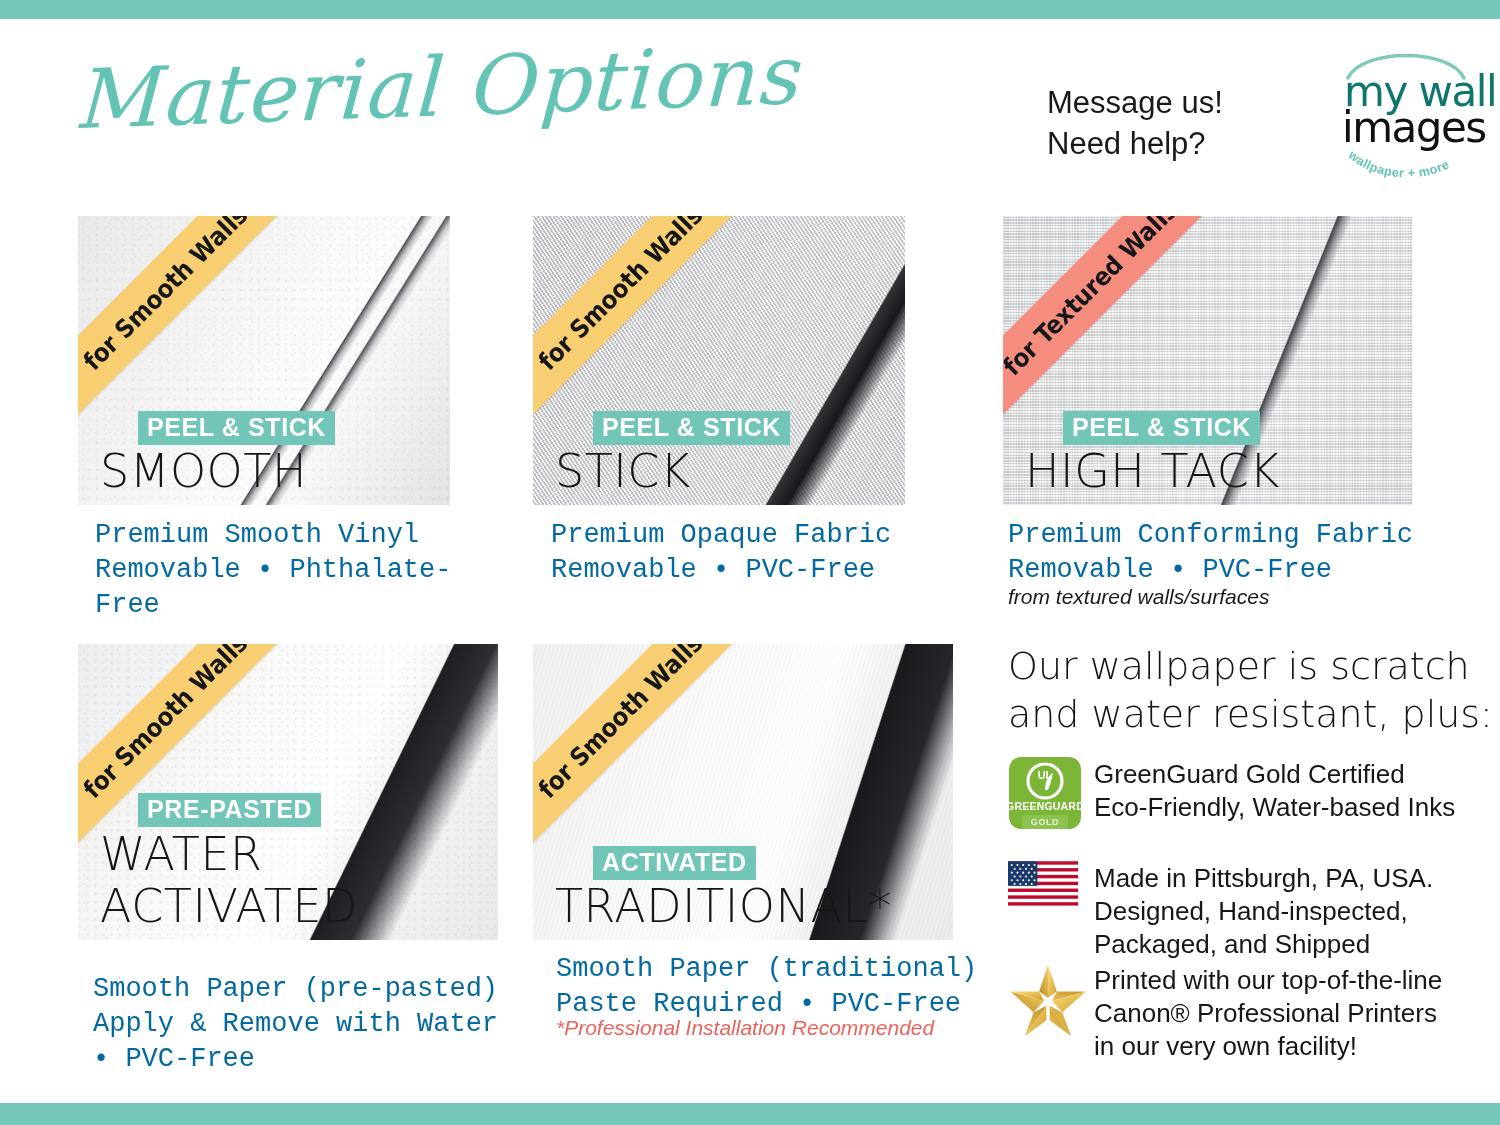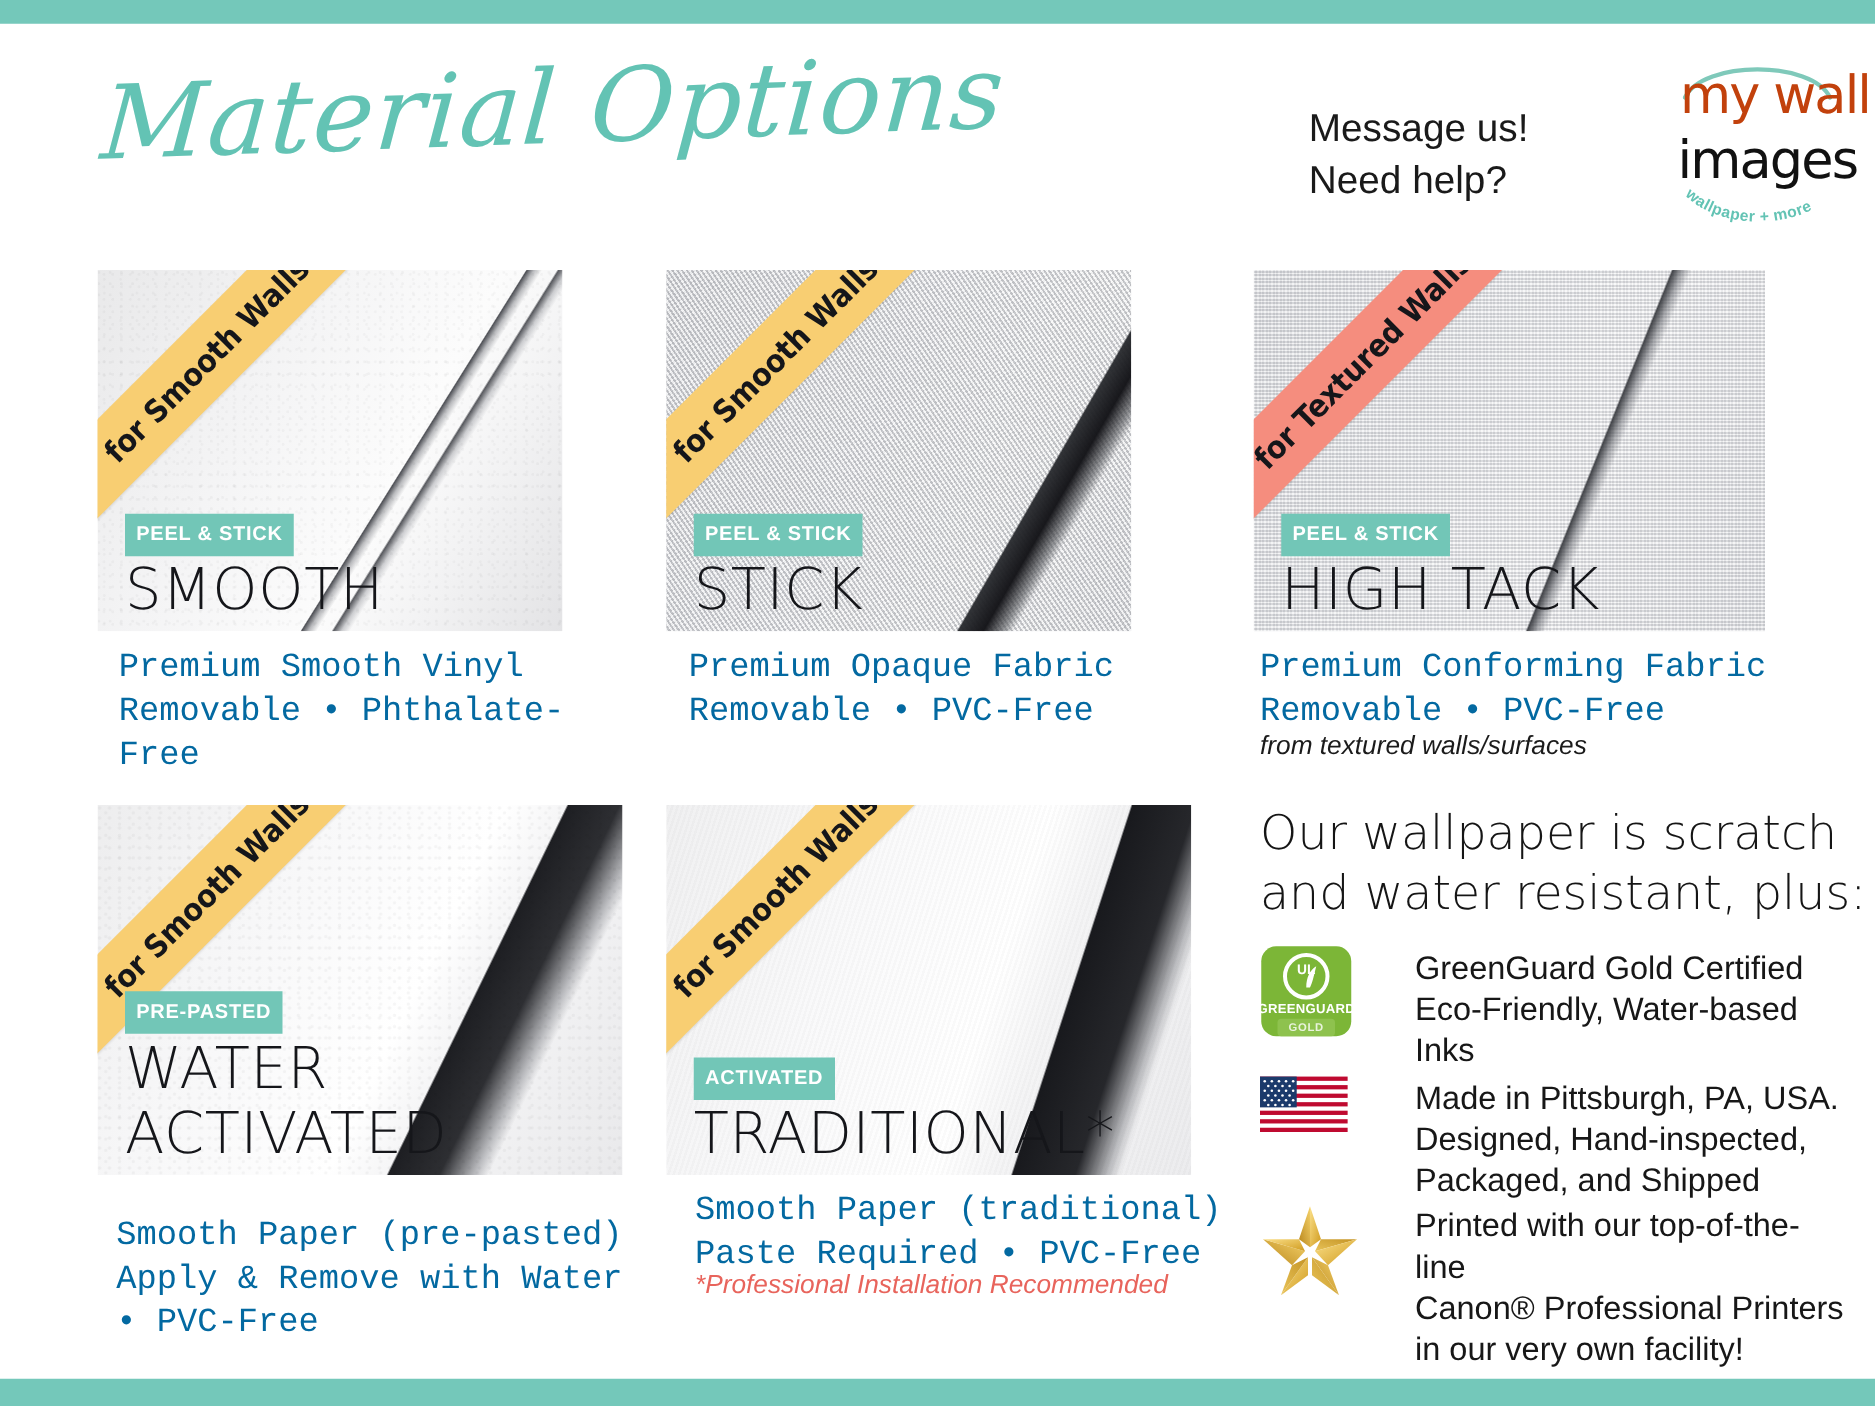--- a/index.html
+++ b/index.html
@@ -30,22 +30,22 @@
   }
   .need-help {
     position: absolute; left: 1047px; top: 82px;
     font-size: 31px; line-height: 41px; color: #1a1a1a;
     text-align: left; white-space: nowrap;
   }
 
   .logo { position: absolute; left: 1330px; top: 40px; width: 150px; height: 145px; }
   .logo-arc { position:absolute; left: 16px; top: 2px; width: 120px; height: 38px; }
   .logo-word1 {
-    position: absolute; left: 14px; top: 16px;
-    font-size: 42px; letter-spacing: -1.5px; color: #c2410c;
+    position: absolute; left: 14px; top: 32px;
+    font-size: 42px; letter-spacing: -1.5px; color: #0f766e;
     font-family: "DejaVu Sans", sans-serif; line-height: 40px; white-space: nowrap;
   }
   .logo-word2 {
     position: absolute; left: 12px; top: 68px;
     font-size: 42px; letter-spacing: -1.5px; color: #111;
     font-family: "DejaVu Sans", sans-serif; line-height: 40px; white-space: nowrap;
   }
   .logo-tag { position: absolute; left: 8px; top: 100px; width: 140px; height: 46px; }
   .logo-tag text { font-family: "Liberation Sans", sans-serif; font-size: 12.5px;
                    font-weight: bold; fill: #63C3B4; letter-spacing: 0.4px; }
@@ -126,22 +126,22 @@
     font-family: "DejaVu Sans", sans-serif;
     font-size: 25px; font-weight: 600; color: #15161a;
     letter-spacing: -0.2px; white-space: nowrap;
     transform: scaleX(0.92);
   }
 
   
   .card-labels { position: absolute; left: 22px; bottom: 8px; }
   .pill {
     display: inline-block; background: #72C6B7; color: #ffffff;
-    font-size: 16px; font-weight: 700; letter-spacing: 0.6px;
-    padding: 3px 9px 4px 9px; line-height: 27px;
+    font-size: 25px; font-weight: 700; letter-spacing: 0.6px;
+    padding: 3px 9px 4px 9px; line-height: 27px; margin-left: 38px;
   }
   .card-name {
     font-size: 46px; font-weight: 300; color: #15161a;
     letter-spacing: 0.5px; line-height: 51px; margin-top: 1px;
     font-family: "DejaVu Sans", sans-serif;
     white-space: pre-line;
   }
   .card-name.two-line { line-height: 52px; }
 
   
@@ -162,21 +162,20 @@
     position: absolute; left: 1008px; top: 642px;
     font-size: 38px; line-height: 48px; color: #151515;
     font-weight: 300; white-space: pre-line;
     font-family: "DejaVu Sans", sans-serif;
   }
   .feat-row { position: absolute; display: flex; align-items: flex-start; }
   .feat-icon { width: 86px; flex: 0 0 86px; display: flex; justify-content: flex-start; }
   .feat-text {
     font-size: 26px; line-height: 33px; color: #171717; white-space: pre-line;
     padding-top: 2px;
-    margin-left: 38px;
   }
 </style>
 </head>
 <body>
 
 <div class="page">
 
   <div class="edge-bar edge-top"></div>
   <div class="edge-bar edge-bottom"></div>
 

